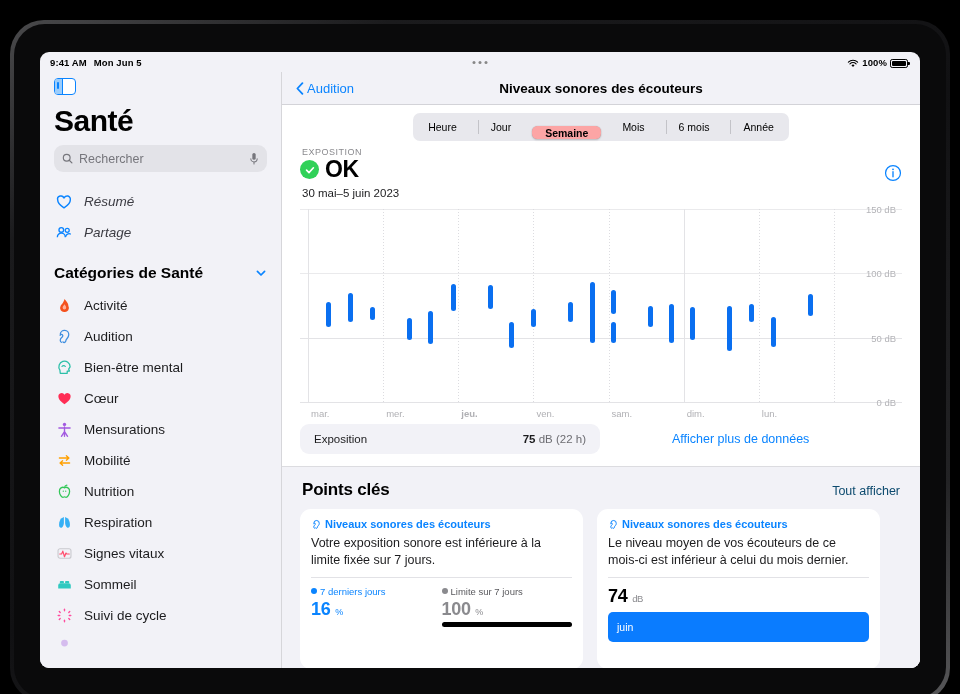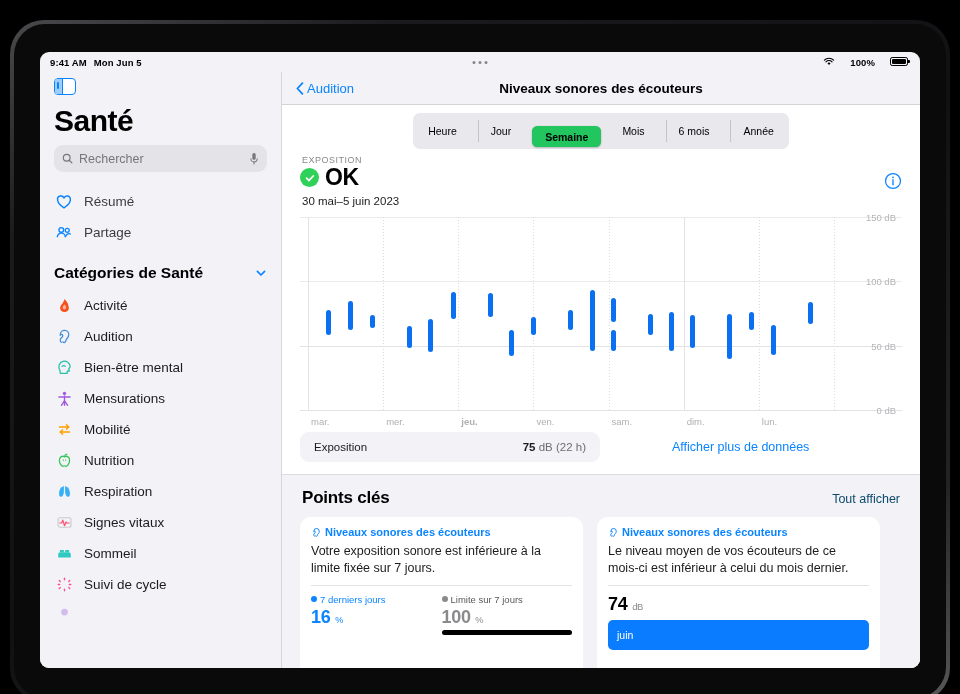--- a/index.html
+++ b/index.html
@@ -39,21 +39,21 @@
   #status-bar {
     height: 20px; flex: 0 0 20px;
     display: flex; align-items: center;
     padding: 0 12px 0 10px;
     font-size: 9.5px; font-weight: bold; color: #000;
     letter-spacing: .1px;
     position: relative;
     z-index: 20;
   }
   .sb-left { display: flex; gap: 7px; align-items: center; }
-  .sb-right { display: flex; gap: 15px; align-items: flex-start; margin-left: auto; }
+  .sb-right { display: flex; gap: 3px; align-items: flex-end; margin-left: auto; }
   .sb-dots { position: absolute; left: 50%; transform: translateX(-50%);
              display: flex; gap: 3px; top: 9px; }
   .sb-dots i { width: 3px; height: 3px; border-radius: 50%; background: #888; display: block; }
   .wifi { width: 12px; height: 9px; }
   .batt { width: 18px; height: 9px; border: 1px solid #000; border-radius: 2.2px;
           position: relative; padding: 1px; }
   .batt i { display: block; height: 100%; width: 100%; background: #000; border-radius: 1px; }
   .batt::after { content:''; position: absolute; right: -2.6px; top: 2.6px;
                  width: 1.6px; height: 3.4px; background: #000; border-radius: 0 1px 1px 0; }
 
@@ -97,21 +97,21 @@
   #search-placeholder { font-size: 12.5px; color: #76767c; flex: 1; }
   #search-box .mic { width: 10px; height: 13px; flex: 0 0 10px; }
 
   .nav-row {
     display: flex; align-items: center; gap: 10px;
     height: 31px; padding: 0 14px; cursor: default;
   }
   .nav-row .ic { width: 20px; height: 20px; flex: 0 0 20px;
                  display: flex; align-items: center; justify-content: center; }
   .nav-row .lbl { font-size: 13.5px; color: #1c1c1e; }
-  .nav-row.top .lbl { color: #3c3c43; }
+  .nav-row.top .lbl { color: #3c3c43; font-style: italic; }
 
   .section-head {
     display: flex; align-items: center;
     padding: 0 14px; height: 34px; margin-top: 8px;
   }
   .section-head .t { font-size: 15.5px; font-weight: bold; color: #000; }
   .chev { margin-left: auto; width: 12px; height: 12px; }
 
   
   #detail { flex: 1; background: #fff; display: flex; flex-direction: column; min-width: 0;
@@ -129,28 +129,28 @@
     position: absolute; left: 50%; transform: translateX(-50%);
     font-size: 13.5px; font-weight: bold; color: #000; white-space: nowrap;
   }
 
   #detail-scroll { flex: 1; overflow: hidden; display: flex; flex-direction: column; }
 
   
   #seg-wrap { display: flex; justify-content: center; padding: 8px 0 4px 0; }
   #segmented {
     display: flex; background: #e8e8ed; border-radius: 7px; padding: 2px;
-    height: 36px; align-items: stretch; gap: 8px;
+    height: 28px; align-items: stretch; gap: 8px;
   }
   .seg {
     display: flex; align-items: center; justify-content: center;
     font-size: 10.5px; color: #000; padding: 0 13px; border-radius: 5.5px;
     position: relative; white-space: nowrap;
   }
-  .seg.active { background: #22c55e; font-weight: bold;
+  .seg.active { background: #fca5a5; font-weight: bold;
                 box-shadow: 0 0 1px rgba(0,0,0,.25), 0 1px 2px rgba(0,0,0,.18); margin-top: 11px; }
   .seg + .seg::before {
     content: ''; position: absolute; left: 0; top: 5px; bottom: 5px;
     width: 1px; background: #c3c3c8;
   }
   .seg.active::before, .seg.active + .seg::before { background: transparent; }
 
   
   #chart-section { padding: 0 18px; }
   #exp-label { font-size: 9px; letter-spacing: .5px; color: #8a8a8e; margin: 2px 0 1px 2px; }
@@ -320,20 +320,28 @@
         <span class="lbl">Audition</span>
       </div>
       <div class="nav-row">
         <span class="ic">
           <svg viewBox="0 0 20 20" width="17" height="17">
             <path d="M16.6 9.2a6.6 6.6 0 1 0-12 3.8l.4 3.8h8.2v-2.6h2.6l-.9-2.2z" fill="none" stroke="#2bbfa8" stroke-width="1.5" stroke-linejoin="round"></path>
             <path d="M7 8.8c1-1.3 3-1.3 4 0" fill="none" stroke="#2bbfa8" stroke-width="1.3" stroke-linecap="round"></path>
           </svg>
         </span>
         <span class="lbl">Bien-être mental</span>
+      </div>
+      <div class="nav-row">
+        <span class="ic">
+          <svg viewBox="0 0 20 20" width="17" height="17">
+            <path d="M10 16.8S2.8 12.4 2.8 7.7A3.8 3.8 0 0 1 10 5.7a3.8 3.8 0 0 1 7.2 2c0 4.7-7.2 9.1-7.2 9.1z" fill="#ff2d55"></path>
+          </svg>
+        </span>
+        <span class="lbl">Cœur</span>
       </div>
       <div class="nav-row">
         <span class="ic">
           <svg viewBox="0 0 20 20" width="17" height="17">
             <circle cx="10" cy="4" r="2" fill="#a259e0"></circle>
             <path d="M3.4 8.2h13.2M10 7v11M10 12.4 6.4 18M10 12.4 13.6 18" stroke="#a259e0" stroke-width="1.6" fill="none" stroke-linecap="round"></path>
           </svg>
         </span>
         <span class="lbl">Mensurations</span>
       </div>

